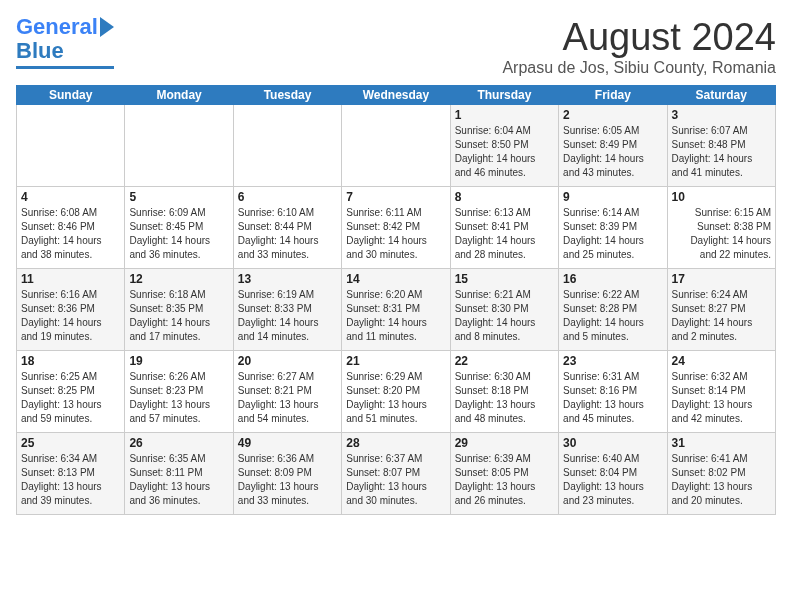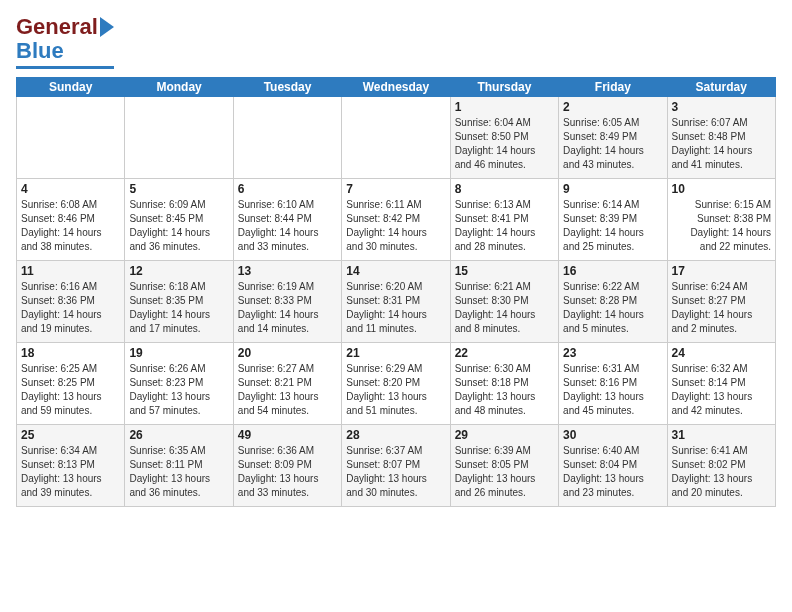--- a/index.html
+++ b/index.html
@@ -22,21 +22,21 @@
       align-items: flex-start;
     }
     .logo-text {
       display: flex;
       align-items: center;
       font-size: 22px;
       font-weight: bold;
       color: #1a3a5c;
       line-height: 1;
     }
-    .logo-general { color: #7f1d1d; }
+    .logo-general { color: #3b82f6; }
     .logo-blue { color: #2e7bbf; }
     .logo-arrow {
       width: 0; height: 0;
       border-top: 10px solid transparent;
       border-bottom: 10px solid transparent;
       border-left: 14px solid #2e7bbf;
       margin-left: 2px;
       display: inline-block;
     }
     .logo-underline {
@@ -107,20 +107,24 @@
   <div class="logo">
     <div class="logo-text">
       <span class="logo-general">General</span>
       <span class="logo-arrow"></span>
     </div>
     <div style="display:flex; align-items:center;">
       <span class="logo-blue" style="font-size:22px; font-weight:bold; color:#2e7bbf;">Blue</span>
     </div>
     <div class="logo-underline"></div>
   </div>
+  <div class="title-area">
+    <div class="month-title">August 2024</div>
+    <div class="location-title">Arpasu de Jos, Sibiu County, Romania</div>
+  </div>
 </div>
 
 <table class="calendar-table">
   <thead>
     <tr>
     <th>Sunday</th>
         <th>Monday</th>
         <th>Tuesday</th>
         <th>Wednesday</th>
         <th>Thursday</th>

